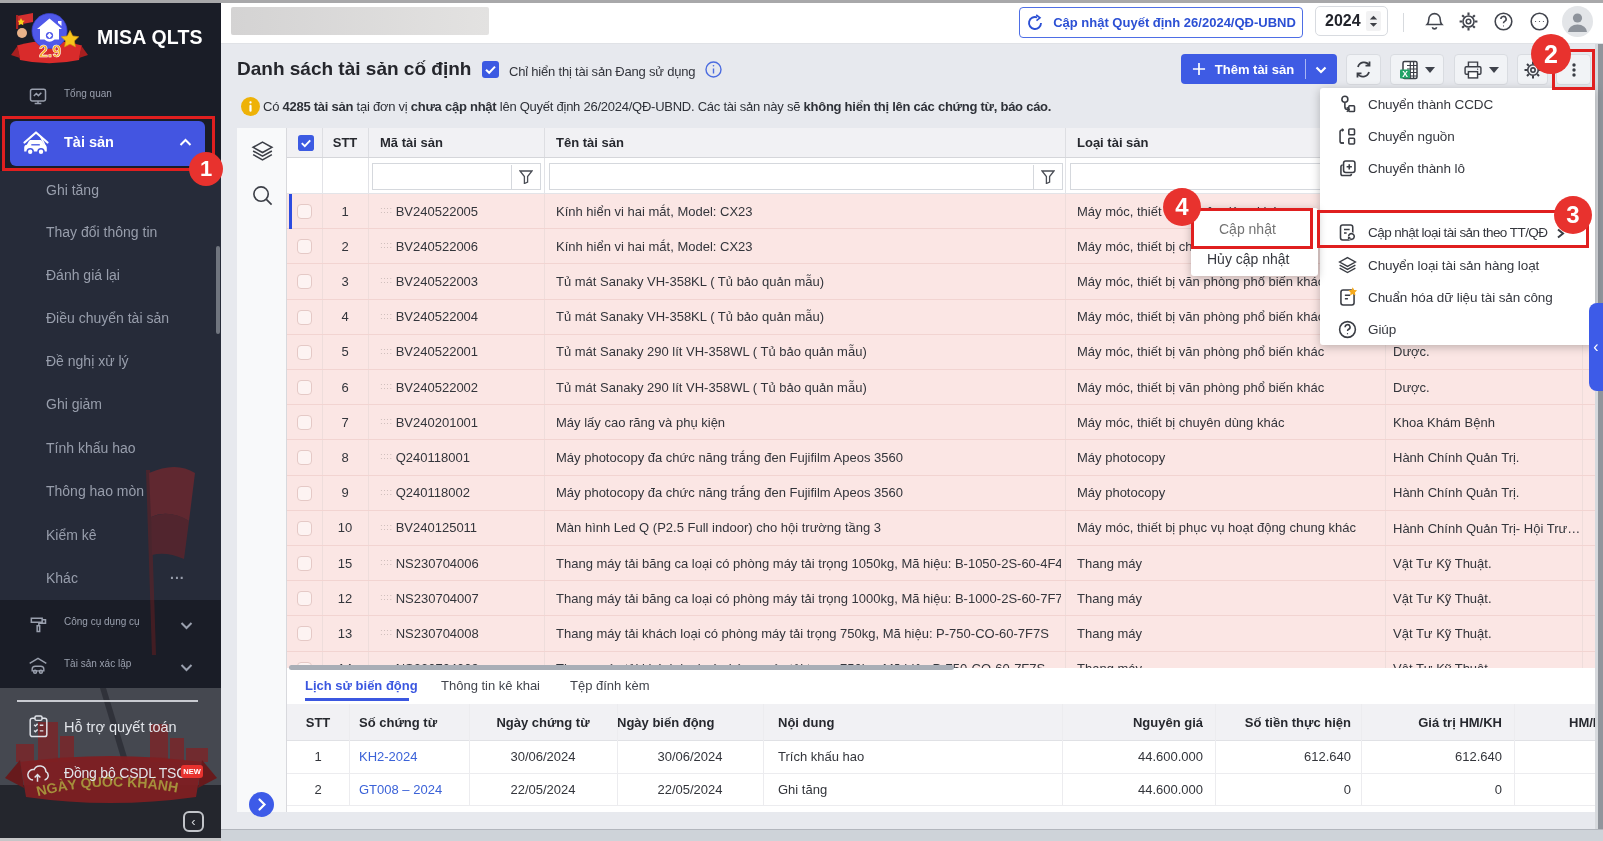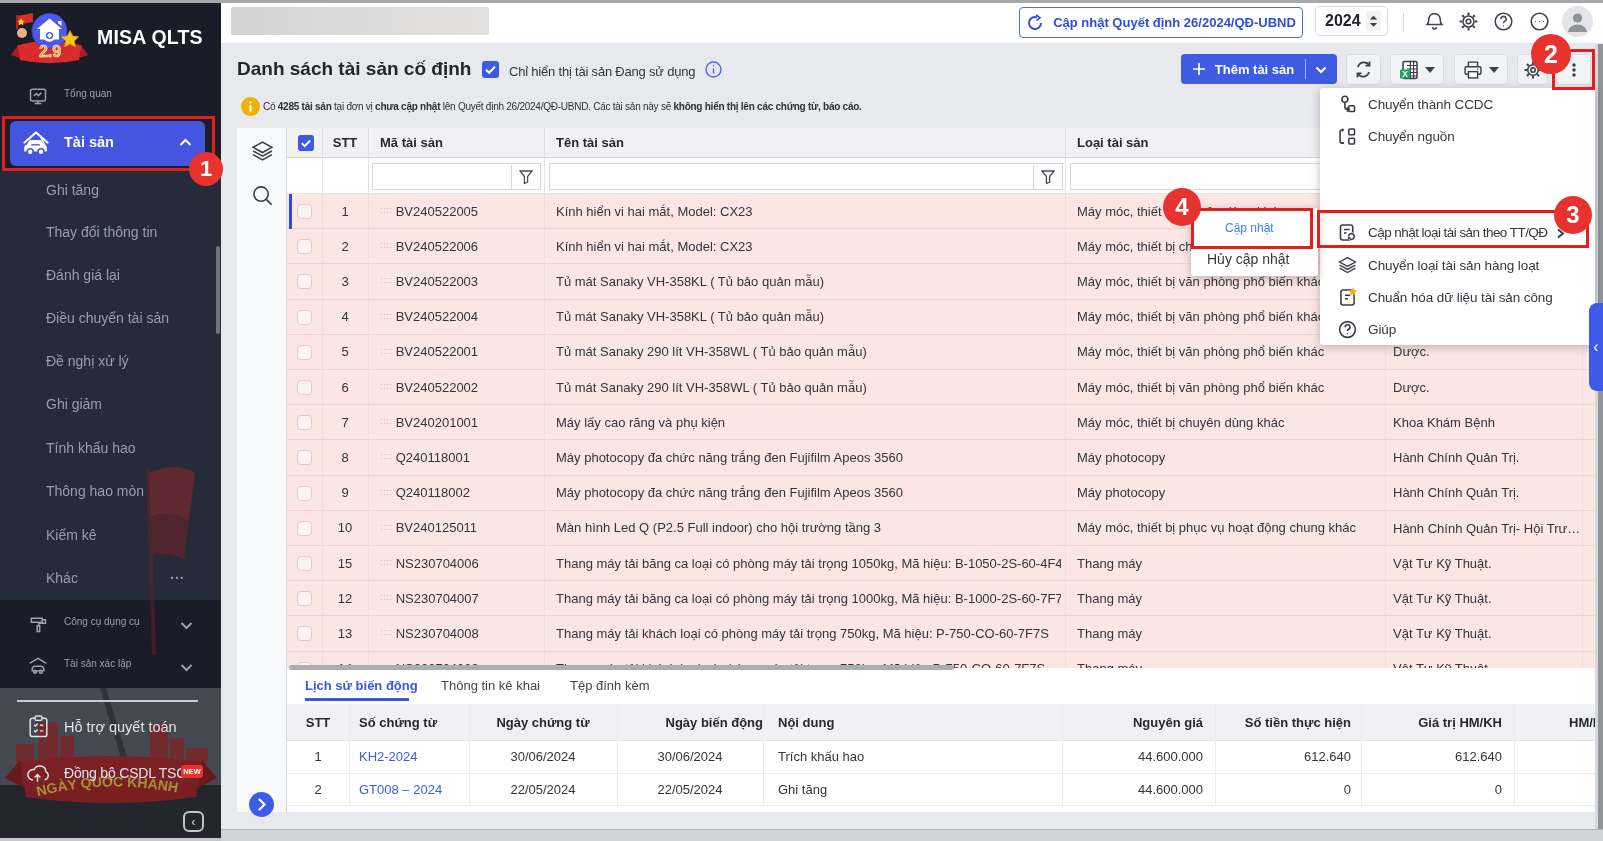--- a/index.html
+++ b/index.html
@@ -28,21 +28,21 @@
 #anon { left:231px; top:7px; width:258px; height:28px; background:linear-gradient(to right,#d4d3d3,#e3e2e1); border-radius:2px; z-index:11; }
 #updbtn { left:1019px; top:7px; width:284px; height:31px; border:1px solid #4e6ee5; border-radius:4px; color:#2c50d4; font-size:13px; font-weight:bold; display:flex; align-items:center; justify-content:center; gap:9px; z-index:11; }
 #yearbox { left:1315px; top:6px; width:73px; height:30px; border:1px solid #d8dbe0; border-radius:5px; background:#fff; z-index:11; display:flex; align-items:center; padding-left:9px; gap:5px; }
 #yearbox .yr { font-size:16px; font-weight:bold; color:#23252c; }
 .topic { position:absolute; top:11px; width:21px; height:21px; z-index:11; }
 
 
 #pagebg { left:221px; top:44px; width:1374px; height:785px; background:#e7e9ee; z-index:1; }
 #title { left:237px; top:58px; font-size:19px; font-weight:bold; color:#25262c; z-index:5; }
 #cblabel { left:509px; top:64px; font-size:13px; letter-spacing:-0.2px; color:#33353c; z-index:5; }
-#warn { left:241px; top:97px; z-index:5; font-size:10px; letter-spacing:-0.25px; color:#2e3138; display:flex; align-items:center; gap:3px; }
+#warn { left:241px; top:97px; z-index:5; font-size:13px; letter-spacing:-0.25px; color:#2e3138; display:flex; align-items:center; gap:3px; }
 
 
 #addbtn { left:1181px; top:54px; width:156px; height:30px; background:#3e5be4; border-radius:4px; z-index:5; color:#fff; }
 .toolbtn { position:absolute; top:54px; height:31px; background:#f1f3f6; border:1px solid #d9dce1; border-radius:4px; z-index:5; display:flex; align-items:center; justify-content:center; gap:6px; }
 
 
 #iconstrip { left:237px; top:128px; width:50px; height:684px; background:#f8f9fa; border-right:1px solid #d8d9dd; z-index:2; }
 #table { left:287px; top:128px; width:1308px; height:540px; background:#fff; z-index:2; }
 #thead { position:absolute; left:0; top:0; width:1308px; height:30px; background:#f1f1f4; border-bottom:1px solid #d5d6da; }
 .hcell { position:absolute; top:0; height:30px; line-height:30px; font-size:13px; font-weight:bold; color:#27292f; }
@@ -562,21 +562,21 @@
 </div>
 <div class="abs" id="bpanel">
   <div class="abs" style="left:18px;top:10px;font-size:13px;color:#3b57e0;font-weight:bold">Lịch sử biến động</div>
   <div class="abs" style="left:18px;top:30px;width:104px;height:3px;background:#3b57e0"></div>
   <div class="abs" style="left:154px;top:10px;font-size:13px;color:#42454d">Thông tin kê khai</div>
   <div class="abs" style="left:283px;top:10px;font-size:13px;color:#42454d">Tệp đính kèm</div>
   <div class="abs" style="left:0;top:36px;width:1308px;height:37px;background:#f1f1f4;border-bottom:1px solid #e0e1e5">
     <div class="bh" style="left:0;width:62px;text-align:center">STT</div>
     <div class="bh" style="left:72px">Số chứng từ</div>
     <div class="bh" style="left:182px;width:148px;text-align:center">Ngày chứng từ</div>
-    <div class="bh" style="left:330px;width:146px;text-align:right">Ngày biến động</div>
+    <div class="bh" style="left:330px;width:146px;text-align:left">Ngày biến động</div>
     <div class="bh" style="left:491px">Nội dung</div>
     <div class="bh" style="left:775px;width:141px;text-align:right">Nguyên giá</div>
     <div class="bh" style="left:928px;width:136px;text-align:right">Số tiền thực hiện</div>
     <div class="bh" style="left:1074px;width:141px;text-align:right">Giá trị HM/KH</div>
     <div class="bh" style="left:1282px">HM/K</div>
   </div>
   <div class="brow" style="top:73px">
     <div class="bc" style="left:0;width:62px;text-align:center">1</div>
     <div class="bc lnk" style="left:72px">KH2-2024</div>
     <div class="bc" style="left:182px;width:148px;text-align:center">30/06/2024</div>
@@ -626,20 +626,28 @@
     </div>
   <div class="mitem" style="top:32px">
       <svg class="mic" viewBox="0 0 24 24" fill="none" stroke="#3a3d44" stroke-width="1.8">
         <rect x="13.5" y="3.5" width="6.5" height="6.5" rx="1"></rect>
         <rect x="13.5" y="14" width="6.5" height="6.5" rx="1"></rect>
         <path d="M8 4.5 H5.5 a2 2 0 0 0 -2 2 v11 a2 2 0 0 0 2 2 H8"></path>
         <path d="M6.2 2.8 v3.4 M4.5 19.5 h3.4" stroke-width="1.6"></path>
       </svg>
       <span class="mtx">Chuyển nguồn</span>
     </div>
+  <div class="mitem" style="top:64px">
+      <svg class="mic" viewBox="0 0 24 24" fill="none" stroke="#3a3d44" stroke-width="1.8">
+        <path d="M6.5 8 a2 2 0 0 0 -2 2 v8 a2 2 0 0 0 2 2 h8 a2 2 0 0 0 2 -2"></path>
+        <rect x="7.5" y="3.5" width="13" height="13" rx="2.5"></rect>
+        <path d="M14 7 v6 M11 10 h6"></path>
+      </svg>
+      <span class="mtx">Chuyển thành lô</span>
+    </div>
   <div class="mitem" style="top:128px">
       <svg class="mic" viewBox="0 0 24 24" fill="none" stroke="#3a3d44" stroke-width="1.8">
         <rect x="4" y="3.5" width="14" height="17" rx="2.5"></rect>
         <path d="M8 8.5 h6.5 M8 12.5 h3"></path>
         <circle cx="16.5" cy="16.5" r="4.8" fill="#fff" stroke="none"></circle>
         <path d="M13.3 16.5 a3.2 3.2 0 1 1 1 2.3"></path>
         <path d="M13.2 20 v-2 h2" stroke-width="1.5"></path>
       </svg>
       <span class="mtx" style="letter-spacing:-0.55px">Cập nhật loại tài sản theo TT/QĐ</span>
     <svg class="abs" style="left:236px;top:12px" width="9" height="11" viewBox="0 0 9 11" fill="none" stroke="#3a3d44" stroke-width="2">
@@ -665,21 +673,21 @@
   <div class="mitem" style="top:225px">
       <svg class="mic" viewBox="0 0 24 24" fill="none" stroke="#3a3d44" stroke-width="1.8">
         <circle cx="12" cy="12" r="9"></circle>
         <path d="M9.3 9.3 a2.8 2.8 0 1 1 4 2.5 c-.9.45-1.2.9-1.2 1.8"></path>
         <circle cx="12" cy="16.8" r="0.7" fill="#3a3d44" stroke="none"></circle>
       </svg>
       <span class="mtx">Giúp</span>
     </div>
 </div>
 <div class="abs" id="submenu">
-  <div class="abs" style="left:34px;top:13px;font-size:12px;color:#3b82f6">Cập nhật</div>
+  <div class="abs" style="left:28px;top:13px;font-size:14px;color:#737373">Cập nhật</div>
   <div class="abs" style="left:16px;top:43px;font-size:14px;color:#35373e">Hủy cập nhật</div>
 </div>
 <div class="redbox" style="left:1552px;top:49px;width:43px;height:41px"></div>
 <div class="badge" style="left:1531px;top:34px;width:40px;height:40px;font-size:25px">2</div>
 <div class="redbox" style="left:1317px;top:210px;width:272px;height:38px"></div>
 <div class="badge" style="left:1554px;top:196px;width:38px;height:38px;font-size:24px">3</div>
 <div class="redbox" style="left:1191px;top:208px;width:122px;height:41px"></div>
 <div class="badge" style="left:1163px;top:188px;width:38px;height:38px;font-size:24px">4</div>
 
 </body></html>

